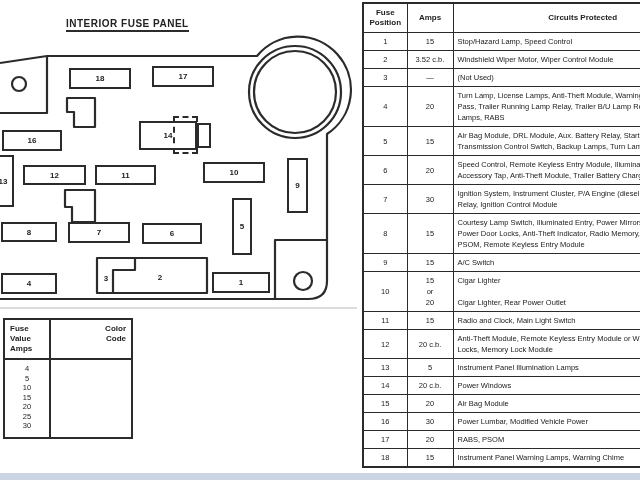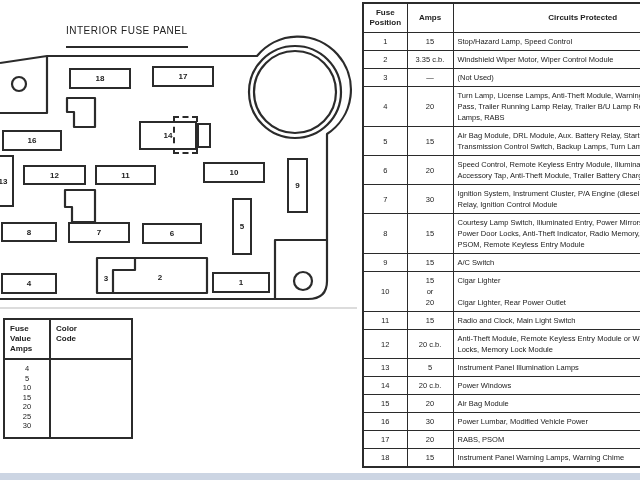--- a/index.html
+++ b/index.html
@@ -2,22 +2,22 @@
 <html><head>
 <meta charset="utf-8">
 <style>
   html,body{margin:0;padding:0;background:#fff;}
   .screen{
     position:relative;width:640px;height:480px;background:#ffffff;
     overflow:hidden;font-family:"Liberation Sans",sans-serif;color:#222;
   }
   
   .panel-title{
-    position:absolute;left:66px;top:25px;font-size:10px;font-weight:normal;
-    letter-spacing:.5px;border-bottom:2px solid #2b2b2b;padding-bottom:10px;white-space:nowrap;
+    position:absolute;left:66px;top:18px;font-size:10px;font-weight:bold;
+    letter-spacing:.5px;border-bottom:2px solid #2b2b2b;padding-bottom:1px;white-space:nowrap;
   }
   .panel-svg{position:absolute;left:0;top:0;}
   .panel-svg path,.panel-svg circle{fill:none;stroke:#2b2b2b;stroke-width:2.2;stroke-linejoin:round;}
   .fusebox{
     position:absolute;border:2px solid #2b2b2b;background:#fff;
     display:flex;align-items:center;justify-content:center;
     font-size:8px;font-weight:bold;box-sizing:border-box;
   }
   .nolabelbox{position:absolute;border:2px solid #2b2b2b;background:#fff;box-sizing:border-box;}
   .dashedbox{position:absolute;border:2px dashed #2b2b2b;background:transparent;box-sizing:border-box;}
@@ -26,21 +26,21 @@
     font-size:8px;font-weight:bold;
   }
   
   .color-table{
     position:absolute;left:3px;top:318px;width:130px;border:2px solid #2b2b2b;
     background:#fff;box-sizing:border-box;
   }
   .cc-row{display:flex;}
   .cc-head{border-bottom:2px solid #2b2b2b;}
   .cc-cell-amps{width:46px;border-right:2px solid #2b2b2b;box-sizing:border-box;}
-  .cc-cell-color{flex:1;}
+  .cc-cell-color{flex:1;text-align:right;}
   .cc-head .cc-cell-amps,.cc-head .cc-cell-color{
     font-size:8px;font-weight:bold;line-height:10px;padding:4px 5px;white-space:pre-line;
   }
   .cc-body .cc-cell-amps{
     font-size:7.5px;line-height:9.5px;padding:4px 0 6px;text-align:center;white-space:pre-line;
   }
   .cc-body .cc-cell-color{
     font-size:7.5px;line-height:9.5px;padding:4px 6px 6px;white-space:pre-line;
   }
   
@@ -180,21 +180,21 @@
       </tr>
     </thead>
     <tbody id="fuse-table-body">
         <tr>
           <td class="td-pos">1</td>
           <td class="td-amps">15</td>
           <td class="td-circuits">Stop/Hazard Lamp, Speed Control</td>
         </tr>
         <tr>
           <td class="td-pos">2</td>
-          <td class="td-amps">3.35 c.b.</td>
+          <td class="td-amps">3.52 c.b.</td>
           <td class="td-circuits">Windshield Wiper Motor, Wiper Control Module</td>
         </tr>
         <tr>
           <td class="td-pos">3</td>
           <td class="td-amps">—</td>
           <td class="td-circuits">(Not Used)</td>
         </tr>
         <tr>
           <td class="td-pos">4</td>
           <td class="td-amps">20</td>

